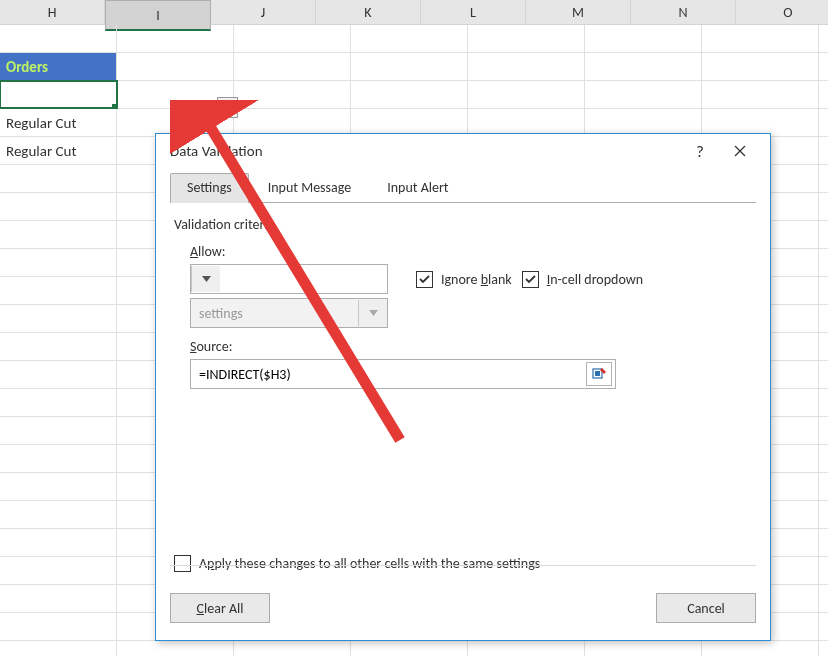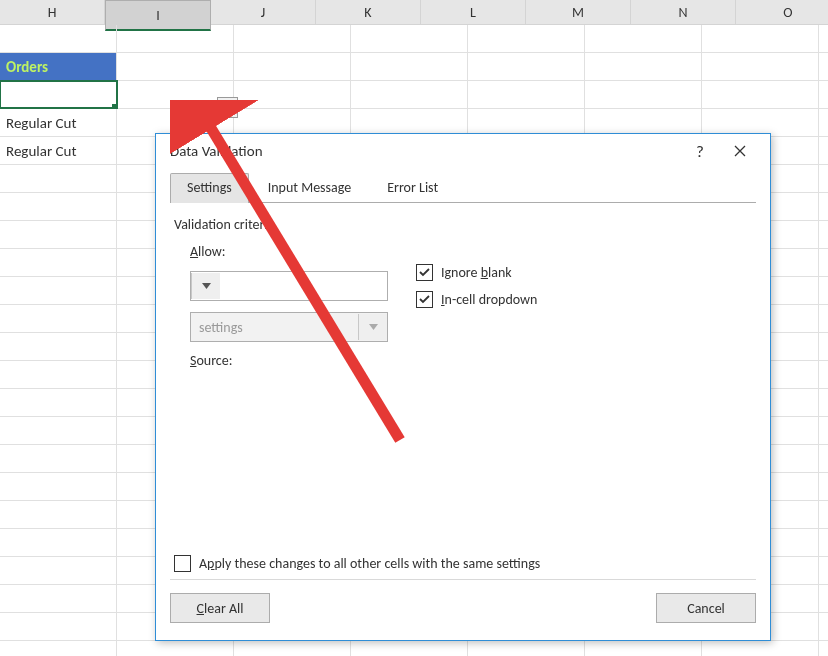--- a/index.html
+++ b/index.html
@@ -30,35 +30,35 @@
 
 .body{position:absolute;left:14px;right:14px;top:70px;bottom:60px}
 .section{font-size:14px;margin:12px 0 6px 4px}
 .underline{text-decoration:underline}
 .field-row{display:flex;align-items:center;margin:4px 0 4px 20px}
 .sel{width:196px;height:28px;border:1px solid #aeaeae;display:flex;align-items:center;background:#fff}
 .sel.disabled{background:#f2f2f2;color:#9a9a9a}
 .sel .txt{flex:1;padding:0 8px}
 .sel .arrow{width:28px;height:26px;border-left:1px solid #c8c8c8;background:#efefef;display:flex;align-items:center;justify-content:center}
 .sel .arrow svg{width:9px;height:6px}
-.chkcol{margin-left:28px;display:flex;flex-direction:column;gap:10px}
+.chkcol{margin-left:28px;display:flex;flex-direction:row;gap:10px}
 .chk{display:flex;align-items:center;gap:8px}
 .chkbox{width:15px;height:15px;border:1px solid #333;display:flex;align-items:center;justify-content:center;background:#fff}
 .chkbox svg{stroke:#333;stroke-width:1.8;fill:none;width:11px;height:9px}
 .lbl{font-size:14px;margin:10px 0 4px 20px}
 .lbl.disabled{color:#9a9a9a}
 .srcbox{margin:4px 0 0 20px;width:424px;height:28px;border:1px solid #aeaeae;display:flex;align-items:center;background:#fff}
 .srcbox input{flex:1;border:none;outline:none;padding:0 8px;font-family:inherit;font-size:14px;background:transparent}
 .srcbox .pick{width:24px;height:22px;margin-right:3px;border:1px solid #b3b3b3;display:flex;align-items:center;justify-content:center;background:#fff}
 .srcbox .pick svg{width:15px;height:14px}
 
 .applyrow{position:absolute;bottom:8px;left:4px;display:flex;align-items:center;gap:8px}
 .applyrow .chkbox{}
 
-.btnrow{position:absolute;left:14px;right:14px;bottom:14px;top:auto;height:36px;border-top:1px solid #d9d9d9;padding-top:10px;display:flex;align-items:center}
+.btnrow{position:absolute;left:14px;right:14px;bottom:14px;top:auto;height:36px;border-top:1px solid #d9d9d9;padding-top:24px;display:flex;align-items:center}
 .btn{width:98px;height:28px;border:1px solid #acacac;background:#e9e9e9;display:flex;align-items:center;justify-content:center;font-size:14px}
 .btn.primary{border:2px solid #2f8dd6}
 .btnrow .spacer{flex:1}
 
 svg.arrow{position:absolute;left:170px;top:100px;pointer-events:none;z-index:50}
 </style>
 </head>
 <body>
 
 <div class="sheet">
@@ -319,21 +319,21 @@
     <span class="tbtn">
       <svg viewBox="0 0 12 12">
           <path d="M1 1 L11 11 M11 1 L1 11"></path>
         </svg>
     </span>
   </div>
 
   <div class="tabs">
     <div class="tab">Settings</div>
     <div class="tab inactive">Input Message</div>
-    <div class="tab inactive">Error List</div>
+    <div class="tab inactive">Input Alert</div>
   </div>
 
   <div class="body">
     <div class="section">Validation criteria</div>
 
     <div class="lbl"><span class="underline">A</span>llow:</div>
     <div class="field-row">
       <div class="sel">
         <span class="arrow">
             <svg viewBox="0 0 9 6">
@@ -366,20 +366,30 @@
         <span class="txt">settings</span>
         <span class="arrow">
             <svg viewBox="0 0 9 6">
               <path d="M0 0 L4.5 6 L9 0 Z" fill="#aaa"></path>
             </svg>
           </span>
       </div>
     </div>
 
     <div class="lbl"><span class="underline">S</span>ource:</div>
+    <div class="srcbox">
+      <input value="=INDIRECT($H3)" style="">
+      <span class="pick">
+        <svg viewBox="0 0 15 14">
+          <rect x="1" y="2" width="9" height="9" fill="none" stroke="#2a6fb0" stroke-width="1.2"></rect>
+          <rect x="3" y="4" width="5" height="5" fill="#2a6fb0"></rect>
+          <path d="M10 1 L14 5 L12 7 L8 3 Z" fill="#d32f2f"></path>
+        </svg>
+      </span>
+    </div>
 
     <div class="applyrow">
       <span class="chkbox" style="background:#fff"></span>
       <span>A<span class="underline">p</span>ply these changes to all other cells with the same settings</span>
     </div>
   </div>
 
   <div class="btnrow">
     <div class="btn">
         <span><span class="underline">C</span>lear All</span>

